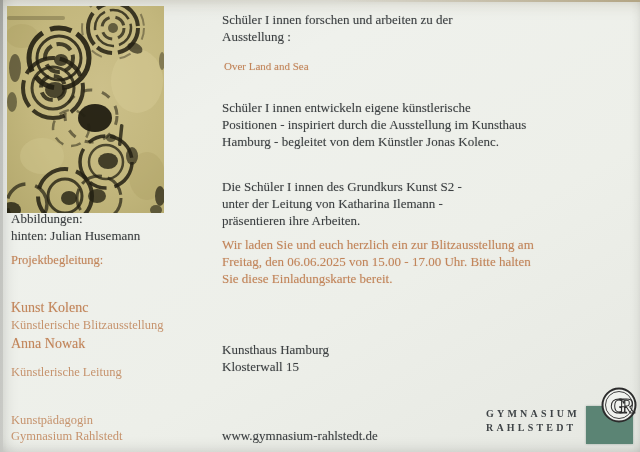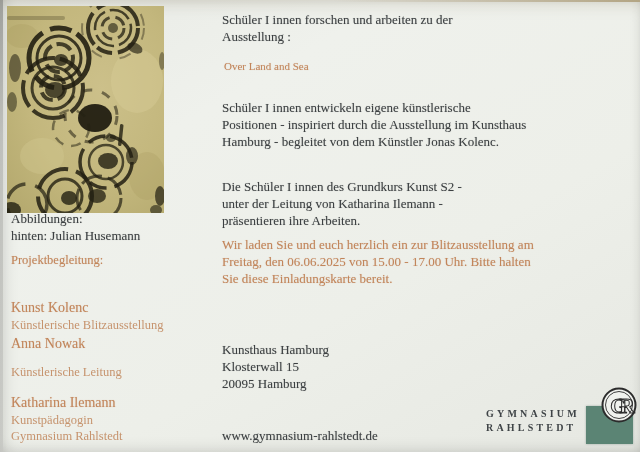--- a/index.html
+++ b/index.html
@@ -120,21 +120,20 @@
   </div>
 
   <div class="txt orange project-label">Projektbegleitung:</div>
 
   <div class="txt orange credit-name" style="top:300px">Kunst Kolenc</div>
   <div class="txt credit-role" style="top:318px">Künstlerische Blitzausstellung</div>
 
   <div class="txt orange credit-name" style="top:336px">Anna Nowak</div>
   <div class="txt credit-role" style="top:365px">Künstlerische Leitung</div>
 
-  <div class="txt orange credit-name" style="top:395px">Katharina Ilemann</div>
   <div class="txt credit-role" style="top:413px">Kunstpädagogin</div>
   <div class="txt credit-role" style="top:429px">Gymnasium Rahlstedt</div>
 
   <div class="txt dark body13 intro">
     <div>Schüler I innen forschen und arbeiten zu der</div>
     <div>Ausstellung :</div>
   </div>
 
   <div class="txt orange title">Over Land and Sea</div>
 
@@ -152,21 +151,20 @@
 
   <div class="txt orange body13 invitation">
     <div>Wir laden Sie und euch herzlich ein zur Blitzausstellung am</div>
     <div>Freitag, den 06.06.2025 von 15.00 - 17.00 Uhr. Bitte halten</div>
     <div>Sie diese Einladungskarte bereit.</div>
   </div>
 
   <div class="txt dark body13 address">
     <div>Kunsthaus Hamburg</div>
     <div>Klosterwall 15</div>
-    <div>20095 Hamburg</div>
   </div>
 
   <div class="txt dark body13 website">www.gymnasium-rahlstedt.de</div>
 
   <div class="txt logo-text">
     <div>GYMNASIUM</div>
     <div>RAHLSTEDT</div>
   </div>
   <div class="logo-square"></div>
   <svg class="logo-emblem" viewBox="0 0 38 38" aria-hidden="true">

